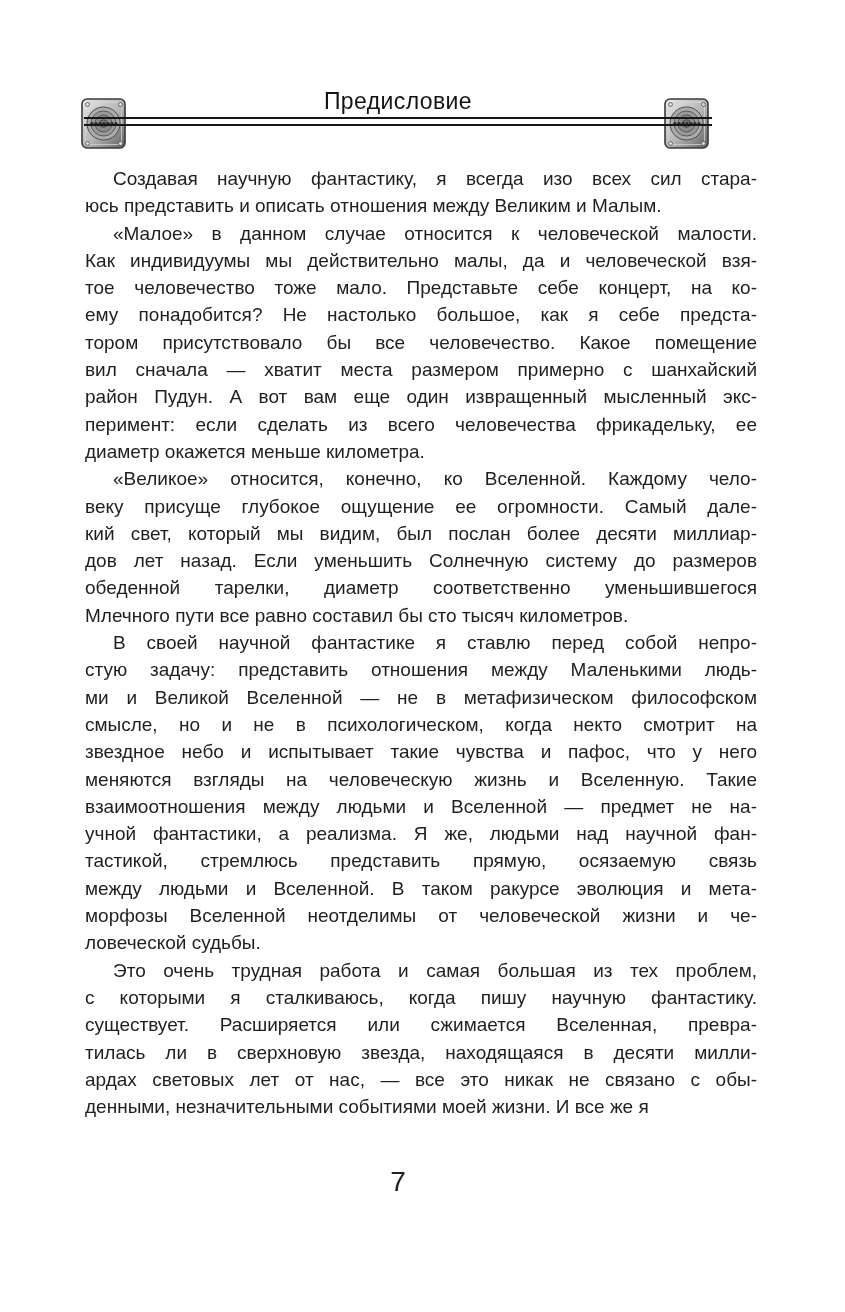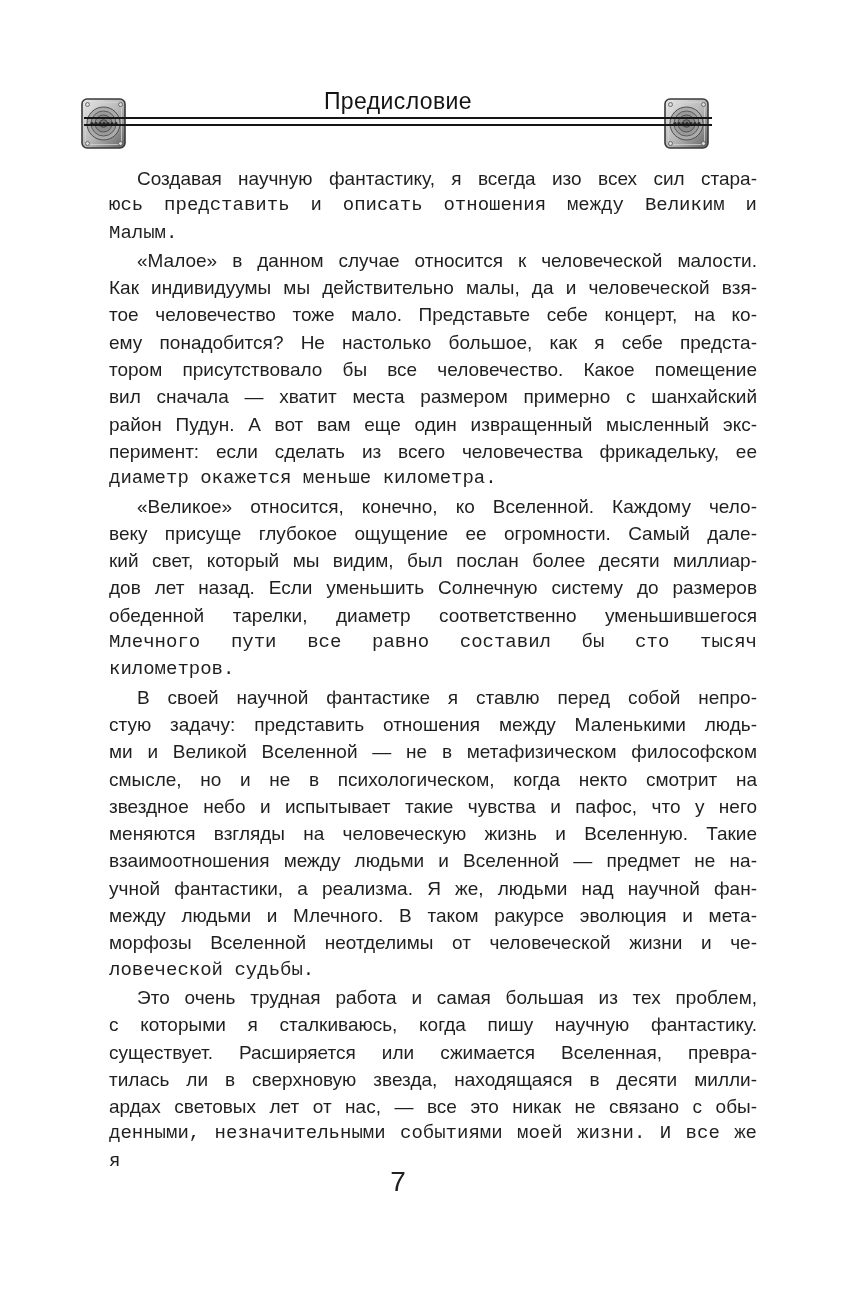--- a/index.html
+++ b/index.html
@@ -56,25 +56,23 @@
     top: 165px;
     width: 672px;
     font-size: 19px;
     line-height: 27.3px;
     color: #1f1f1f;
   }
   .line {
     text-align: justify;
     text-align-last: justify;
     white-space: normal;
-    margin-left: 24px;
   }
   .line.last {
     text-align-last: left;
-    font-family: Liberation Mono, monospace;
   }
   .line.first {
     text-indent: 28px;
   }
 
   
   .page-number {
     position: absolute;
     left: 84px;
     width: 628px;
@@ -174,21 +172,22 @@
       <div class="line">обеденной тарелки, диаметр соответственно уменьшившегося</div>
       <div class="line last">Млечного пути все равно составил бы сто тысяч километров.</div>
       <div class="line first">В своей научной фантастике я ставлю перед собой непро-</div>
       <div class="line">стую задачу: представить отношения между Маленькими людь-</div>
       <div class="line">ми и Великой Вселенной — не в метафизическом философском</div>
       <div class="line">смысле, но и не в психологическом, когда некто смотрит на</div>
       <div class="line">звездное небо и испытывает такие чувства и пафос, что у него</div>
       <div class="line">меняются взгляды на человеческую жизнь и Вселенную. Такие</div>
       <div class="line">взаимоотношения между людьми и Вселенной — предмет не на-</div>
       <div class="line">учной фантастики, а реализма. Я же, людьми над научной фан-</div>
-      <div class="line">между людьми и Млечного. В таком ракурсе эволюция и мета-</div>
+      <div class="line">тастикой, стремлюсь представить прямую, осязаемую связь</div>
+      <div class="line">между людьми и Вселенной. В таком ракурсе эволюция и мета-</div>
       <div class="line">морфозы Вселенной неотделимы от человеческой жизни и че-</div>
       <div class="line last">ловеческой судьбы.</div>
       <div class="line first">Это очень трудная работа и самая большая из тех проблем,</div>
       <div class="line">с которыми я сталкиваюсь, когда пишу научную фантастику.</div>
       <div class="line">существует. Расширяется или сжимается Вселенная, превра-</div>
       <div class="line">тилась ли в сверхновую звезда, находящаяся в десяти милли-</div>
       <div class="line">ардах световых лет от нас, — все это никак не связано с обы-</div>
       <div class="line last">денными, незначительными событиями моей жизни. И все же я</div>
     </div>
 

